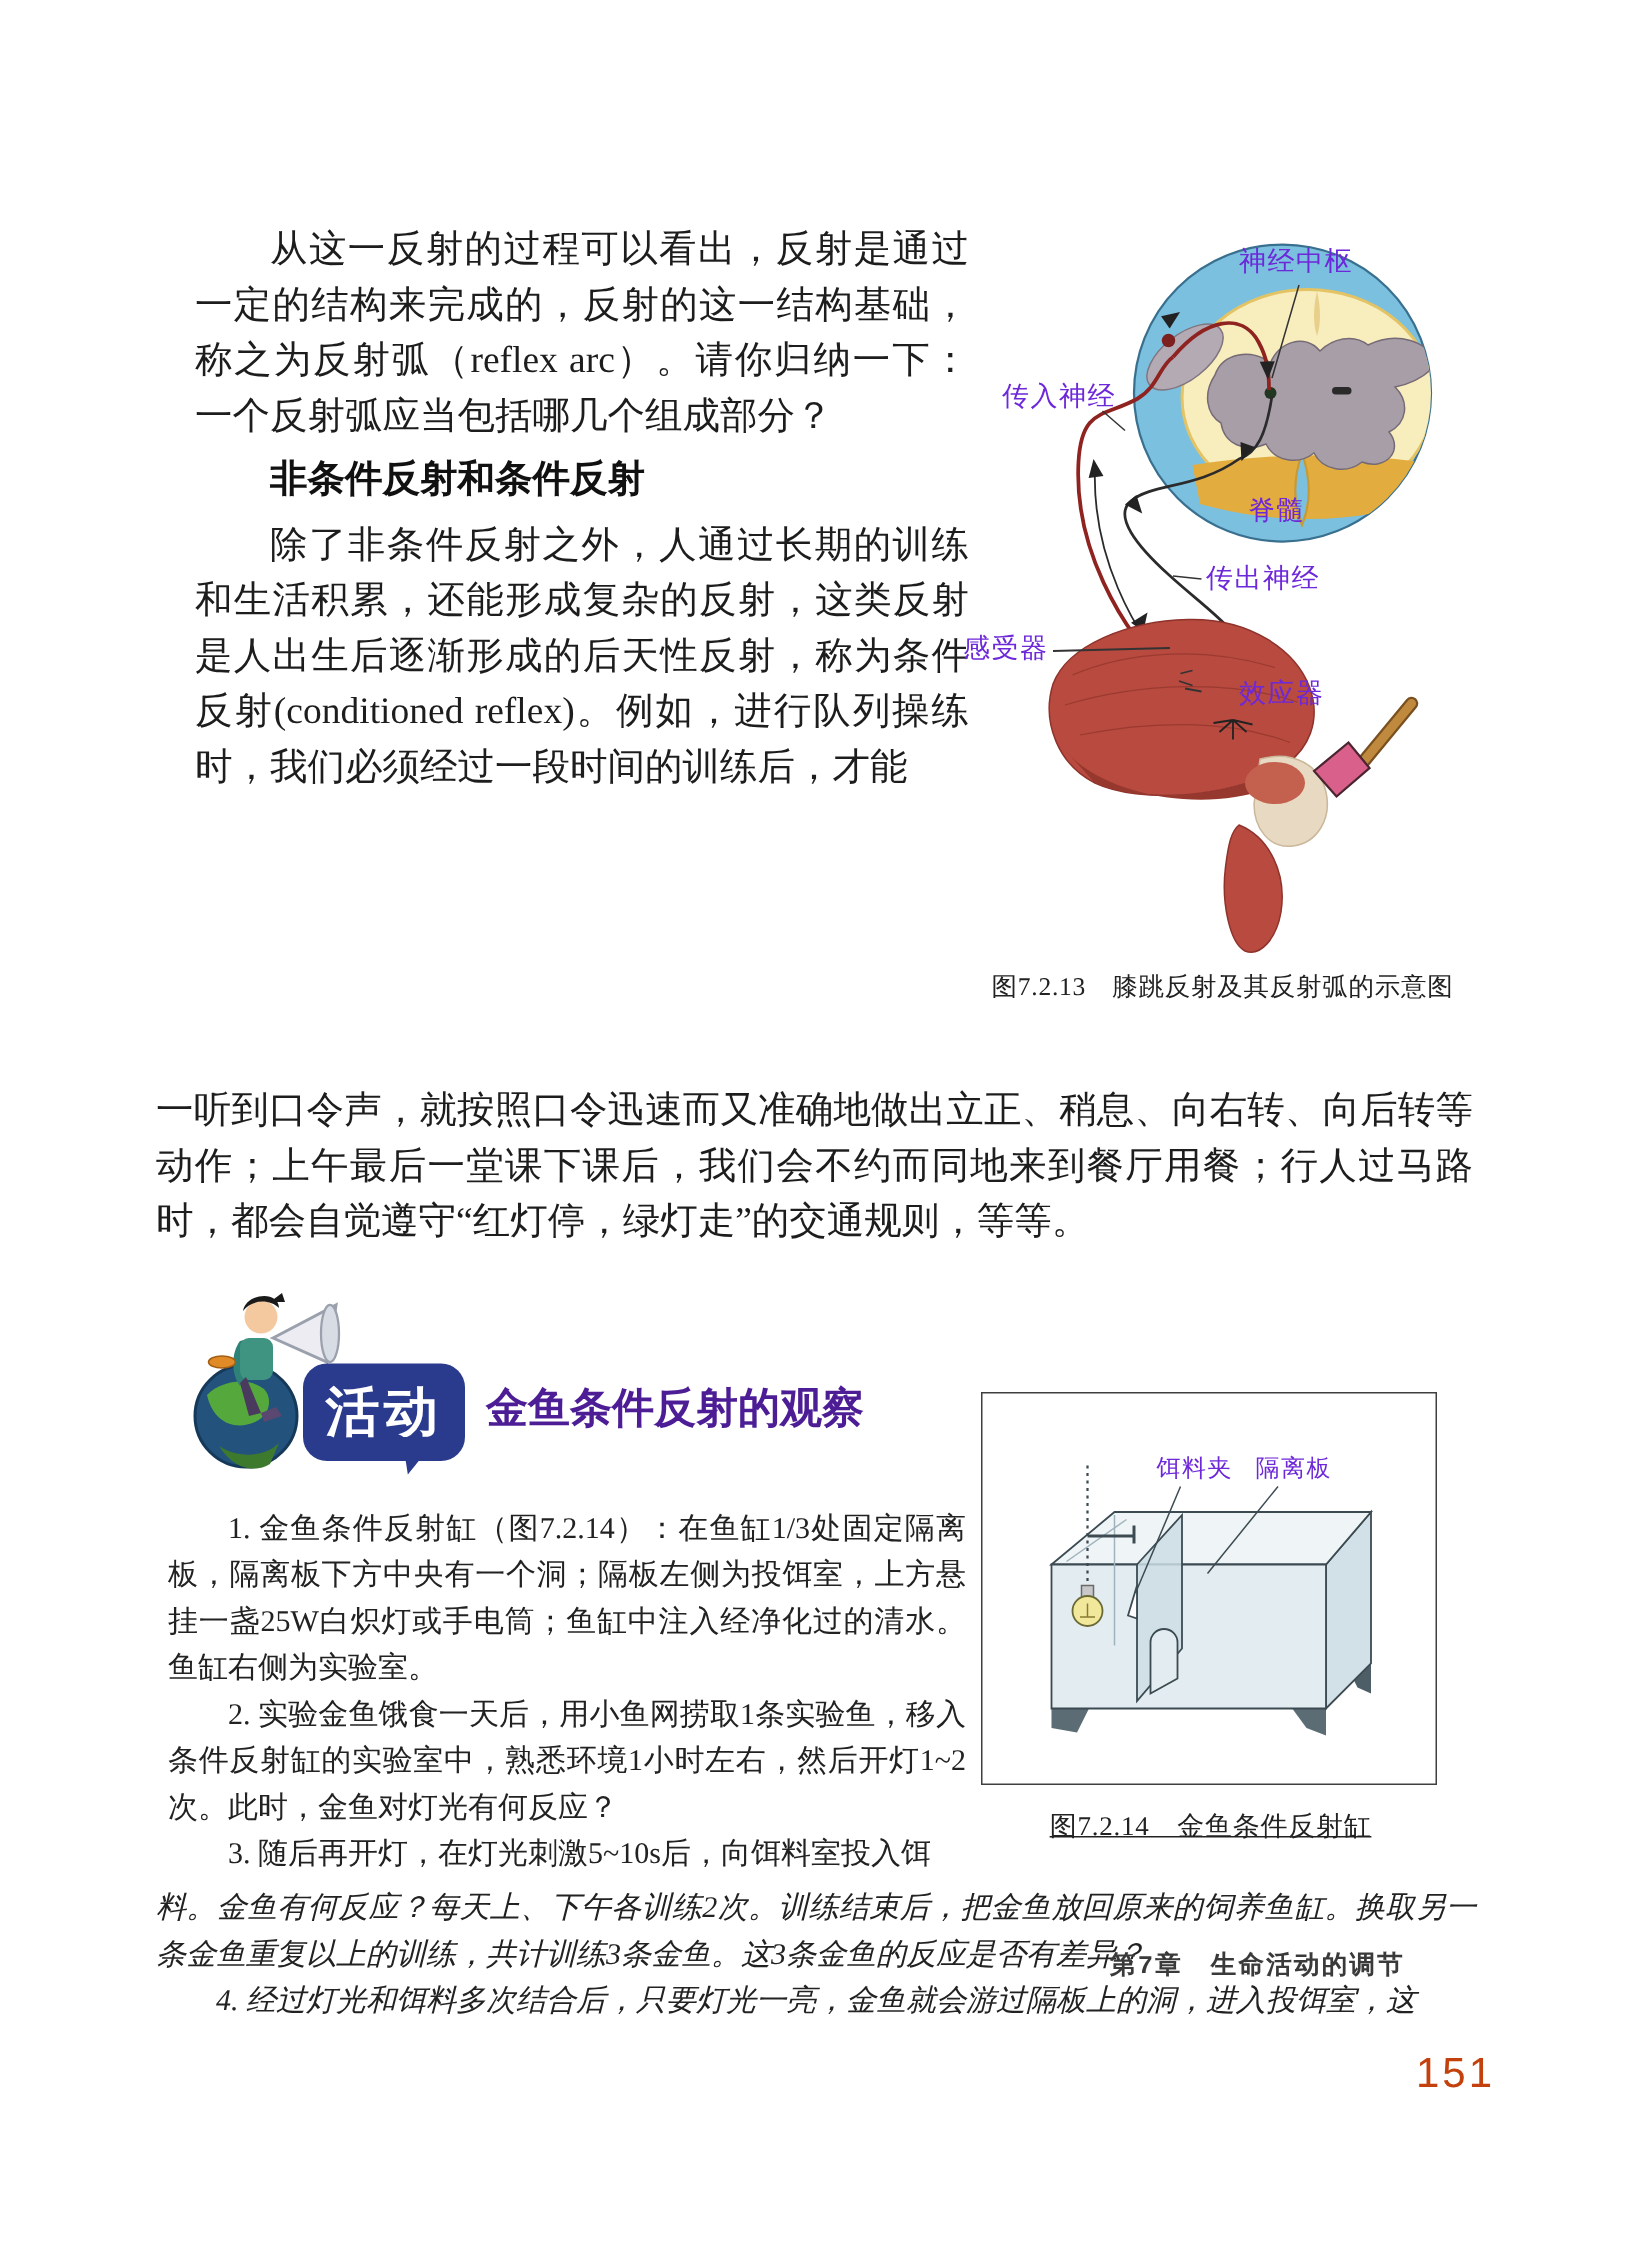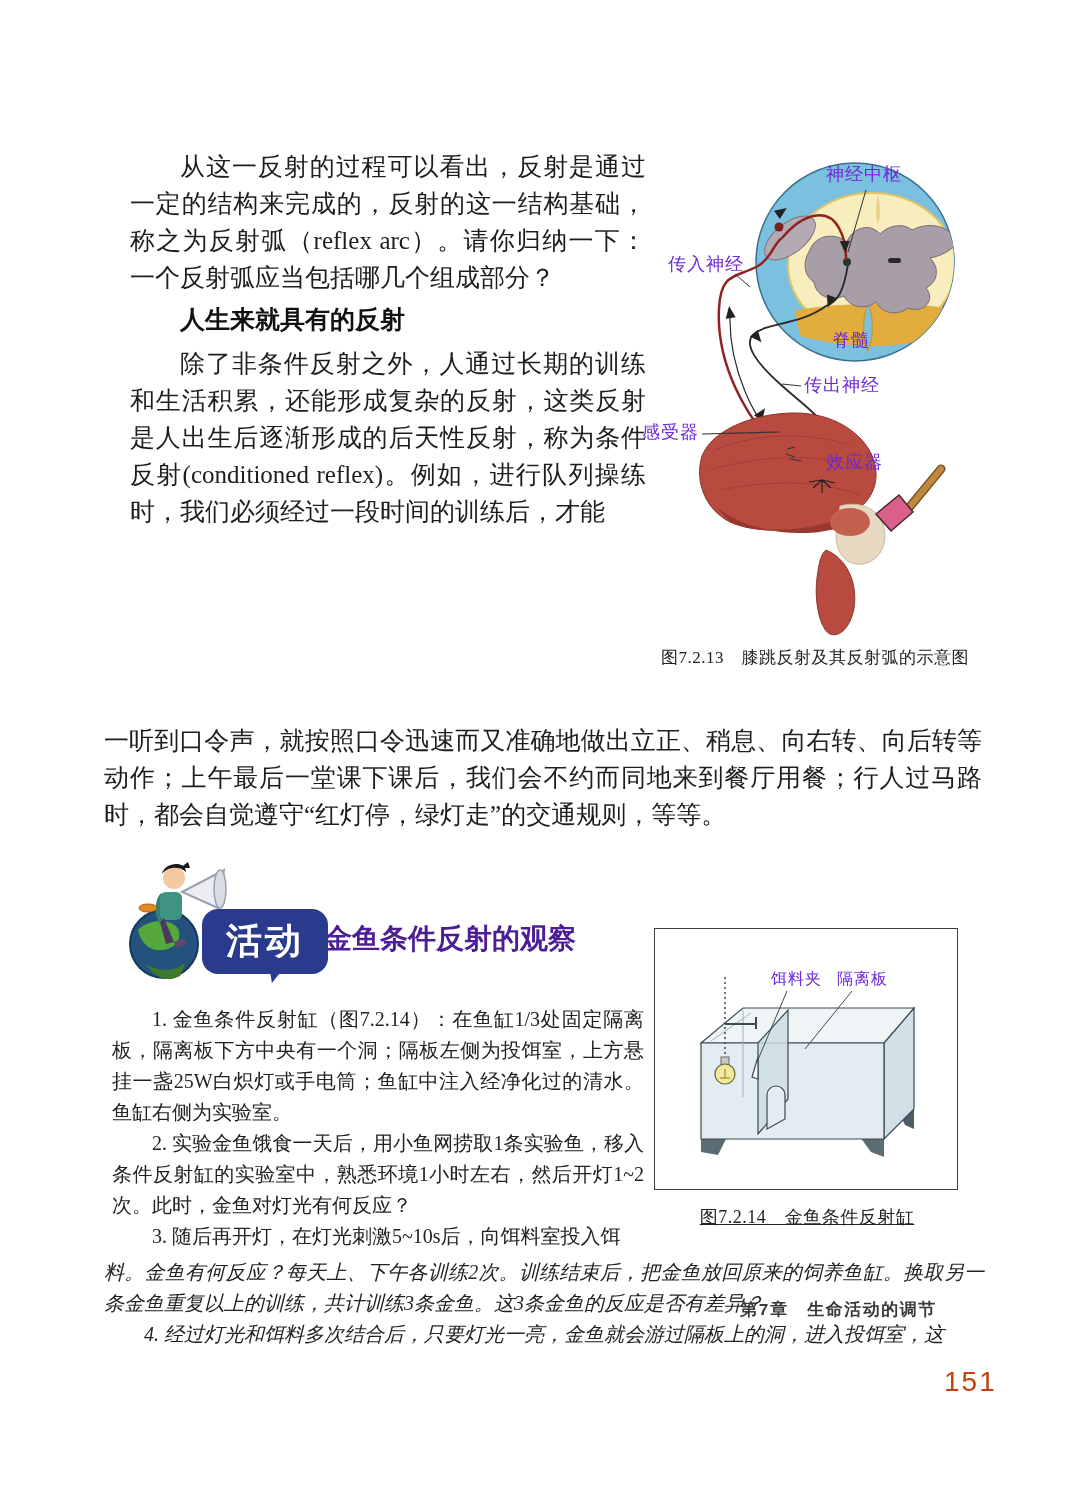--- a/index.html
+++ b/index.html
@@ -17,21 +17,21 @@
   
   .fig1{position:absolute;left:640px;top:150px;width:350px;height:530px;margin:0;}
   .fig1 svg{position:absolute;left:0;top:0;}
   .flabel{position:absolute;font-size:18px;white-space:nowrap;color:#6d28d9;letter-spacing:1px;}
   .fig1 figcaption{position:absolute;left:0;right:0;top:496px;text-align:center;font-size:17px;
                    letter-spacing:0.5px;color:#222;}
 
   
   .act-head{position:absolute;left:110px;top:852px;width:640px;height:145px;}
   .mascot{position:absolute;left:6px;top:0;}
-  .badge{position:absolute;left:92px;top:57px;width:126px;height:65px;background:#2a3a8c;
+  .badge{position:absolute;left:92px;top:57px;width:108px;height:65px;background:#2a3a8c;
          border-radius:16px;display:flex;align-items:center;justify-content:center;z-index:2;}
   .badge::after{content:"";position:absolute;left:60px;bottom:-21px;width:0;height:0;
          border:12px solid transparent;border-top:25px solid #2a3a8c;transform:skewX(-18deg);}
   .badge span{color:#fff;font-family:"Liberation Sans","DejaVu Sans",sans-serif;
          font-weight:bold;font-size:36px;letter-spacing:3px;}
   .act-title{position:absolute;left:214px;top:68px;margin:0;
          font-family:"Liberation Sans","DejaVu Sans",sans-serif;font-size:28px;font-weight:bold;color:#4c1d95;}
 
   
   .act-col{position:absolute;left:112px;top:1004px;width:532px;}
@@ -52,21 +52,21 @@
   .footer-page{position:absolute;left:944px;top:1366px;font-family:"Liberation Sans","DejaVu Sans",sans-serif;
                font-size:28px;color:#c2410c;letter-spacing:2px;}
 </style>
 </head>
 <body>
 
 <div class="page">
 
   <section class="col-main">
     <p class="body-p">从这一反射的过程可以看出，反射是通过一定的结构来完成的，反射的这一结构基础，称之为反射弧（reflex arc）。请你归纳一下：一个反射弧应当包括哪几个组成部分？</p>
-    <h3 class="heading">人生来就具有的反射</h3>
+    <h3 class="heading">非条件反射和条件反射</h3>
     <p class="body-p">除了非条件反射之外，人通过长期的训练和生活积累，还能形成复杂的反射，这类反射是人出生后逐渐形成的后天性反射，称为条件反射(conditioned reflex)。例如，进行队列操练时，我们必须经过一段时间的训练后，才能</p>
   </section>
 
   <section class="full-1">
     <p class="body-p">一听到口令声，就按照口令迅速而又准确地做出立正、稍息、向右转、向后转等动作；上午最后一堂课下课后，我们会不约而同地来到餐厅用餐；行人过马路时，都会自觉遵守“红灯停，绿灯走”的交通规则，等等。</p>
   </section>
 
   <figure class="fig1">
     <svg width="350" height="530" viewBox="0 0 350 530">
       <defs>

